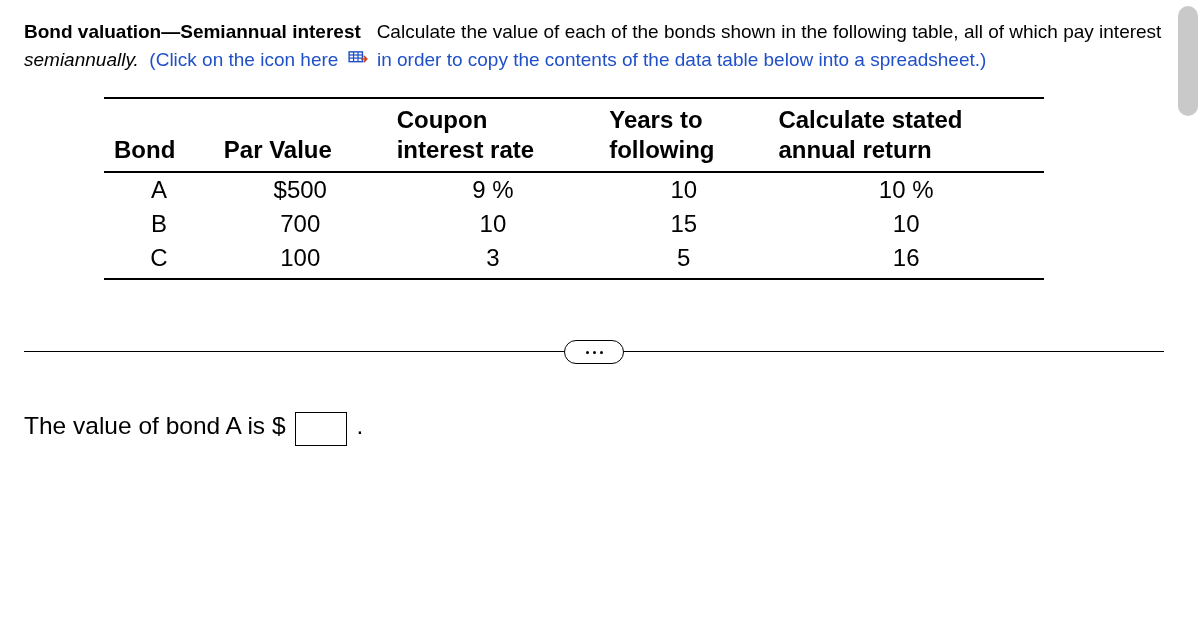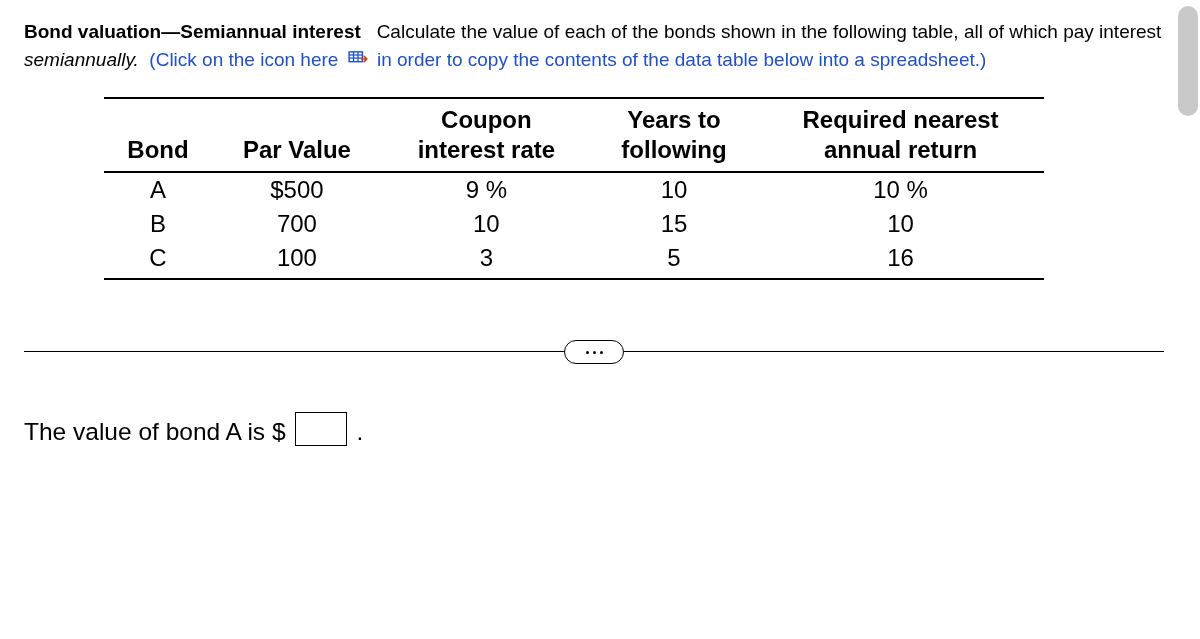--- a/index.html
+++ b/index.html
@@ -35,21 +35,21 @@
     margin: 24px 0 0 80px;
     width: 940px;
   }
   table {
     border-collapse: collapse;
     width: 100%;
     font-size: 24px;
   }
   thead th {
     font-weight: bold;
-    text-align: center;
+    text-align: left;
     padding: 6px 10px 6px 10px;
     border-top: 2px solid #000;
     border-bottom: 2px solid #000;
     line-height: 1.25;
     vertical-align: bottom;
   }
   tbody td {
     text-align: center;
     padding: 3px 10px;
   }
@@ -87,21 +87,21 @@
     gap: 4px;
     cursor: pointer;
   }
   .more-pill .dot {
     width: 3px; height: 3px; background:#000; border-radius:50%;
   }
   .answer-row {
     margin: 48px 0 0 0;
     font-size: 24.5px;
     display: flex;
-    align-items: flex-end;
+    align-items: flex-start;
     flex-wrap: wrap;
     gap: 8px;
   }
   .answer-input {
     width: 44px;
     height: 30px;
     border: 1.5px solid #000;
     font-size: 20px;
     padding: 1px 3px;
     margin: 0 2px 0 1px;
@@ -145,21 +145,21 @@
           <th><span>Par Value</span></th>
           <th>
             <span>Coupon</span><br>
             <span>interest rate</span>
           </th>
           <th>
             <span>Years to</span><br>
             <span>following</span>
           </th>
           <th>
-            <span>Required nearest</span><br>
+            <span>Calculate stated</span><br>
             <span>annual return</span>
           </th>
         </tr>
       </thead>
       <tbody>
         <tr>
           <td>A</td>
           <td>$500</td>
           <td>9 %</td>
           <td>10</td>

